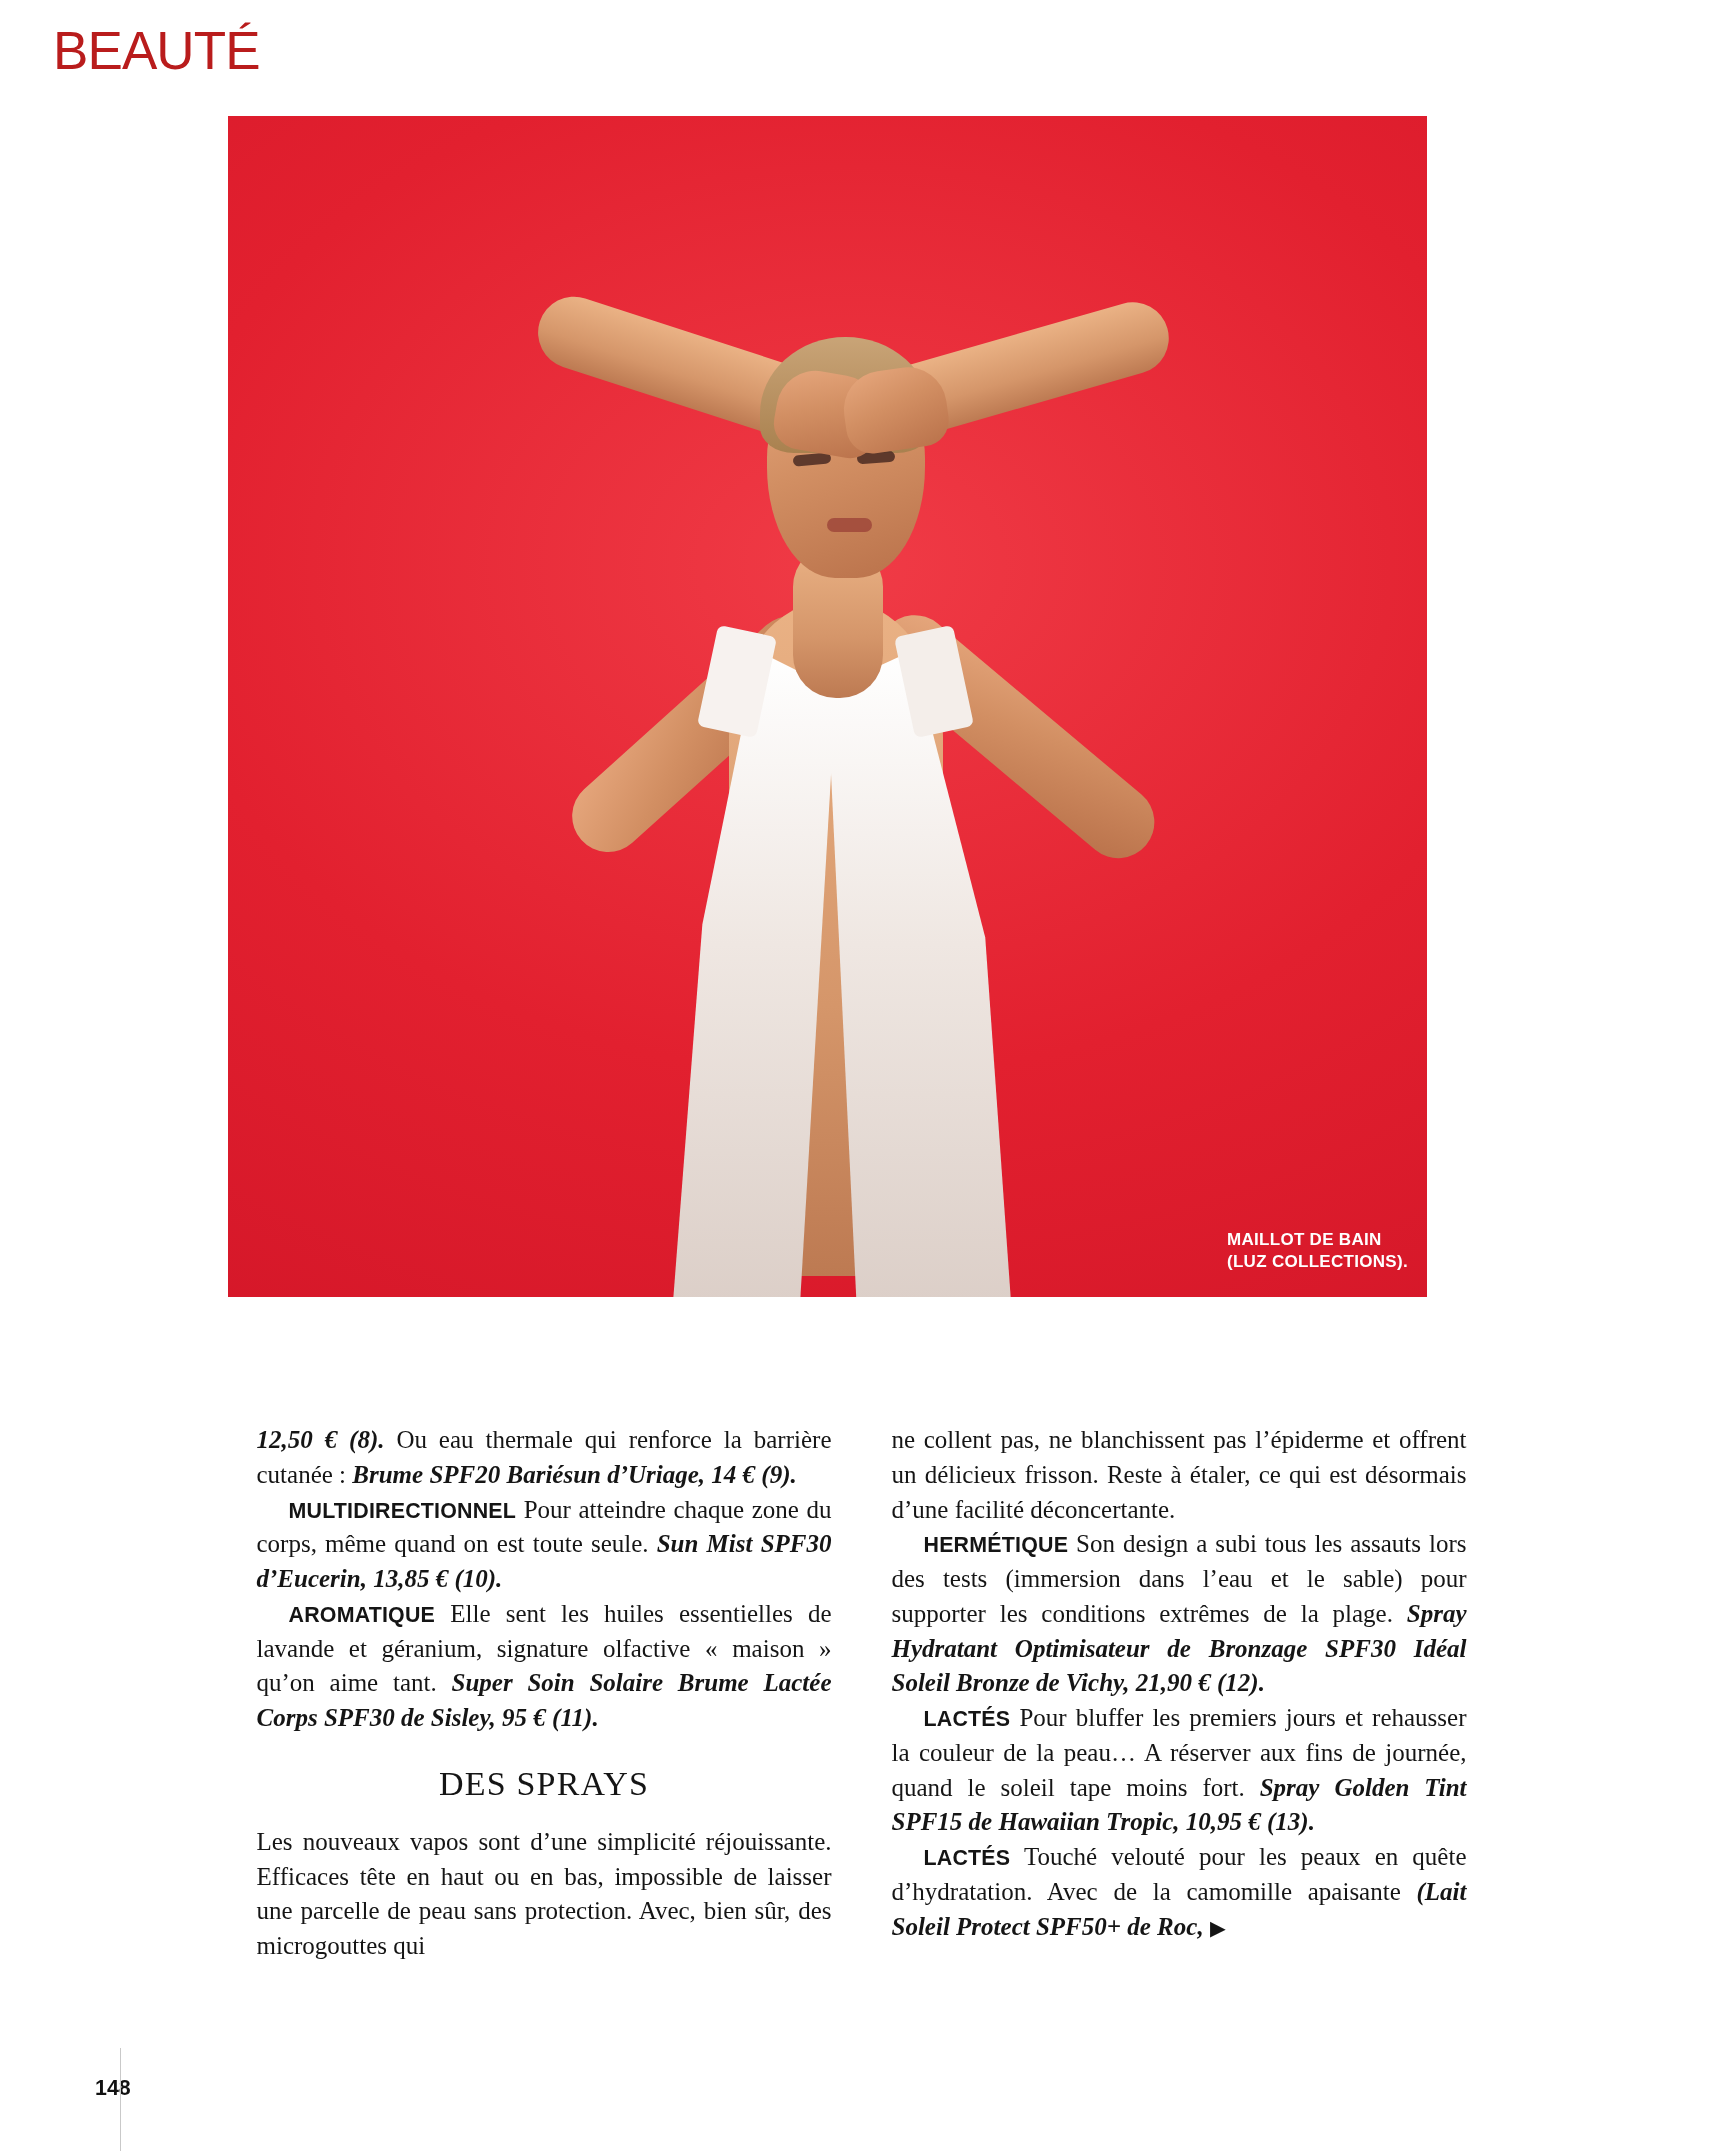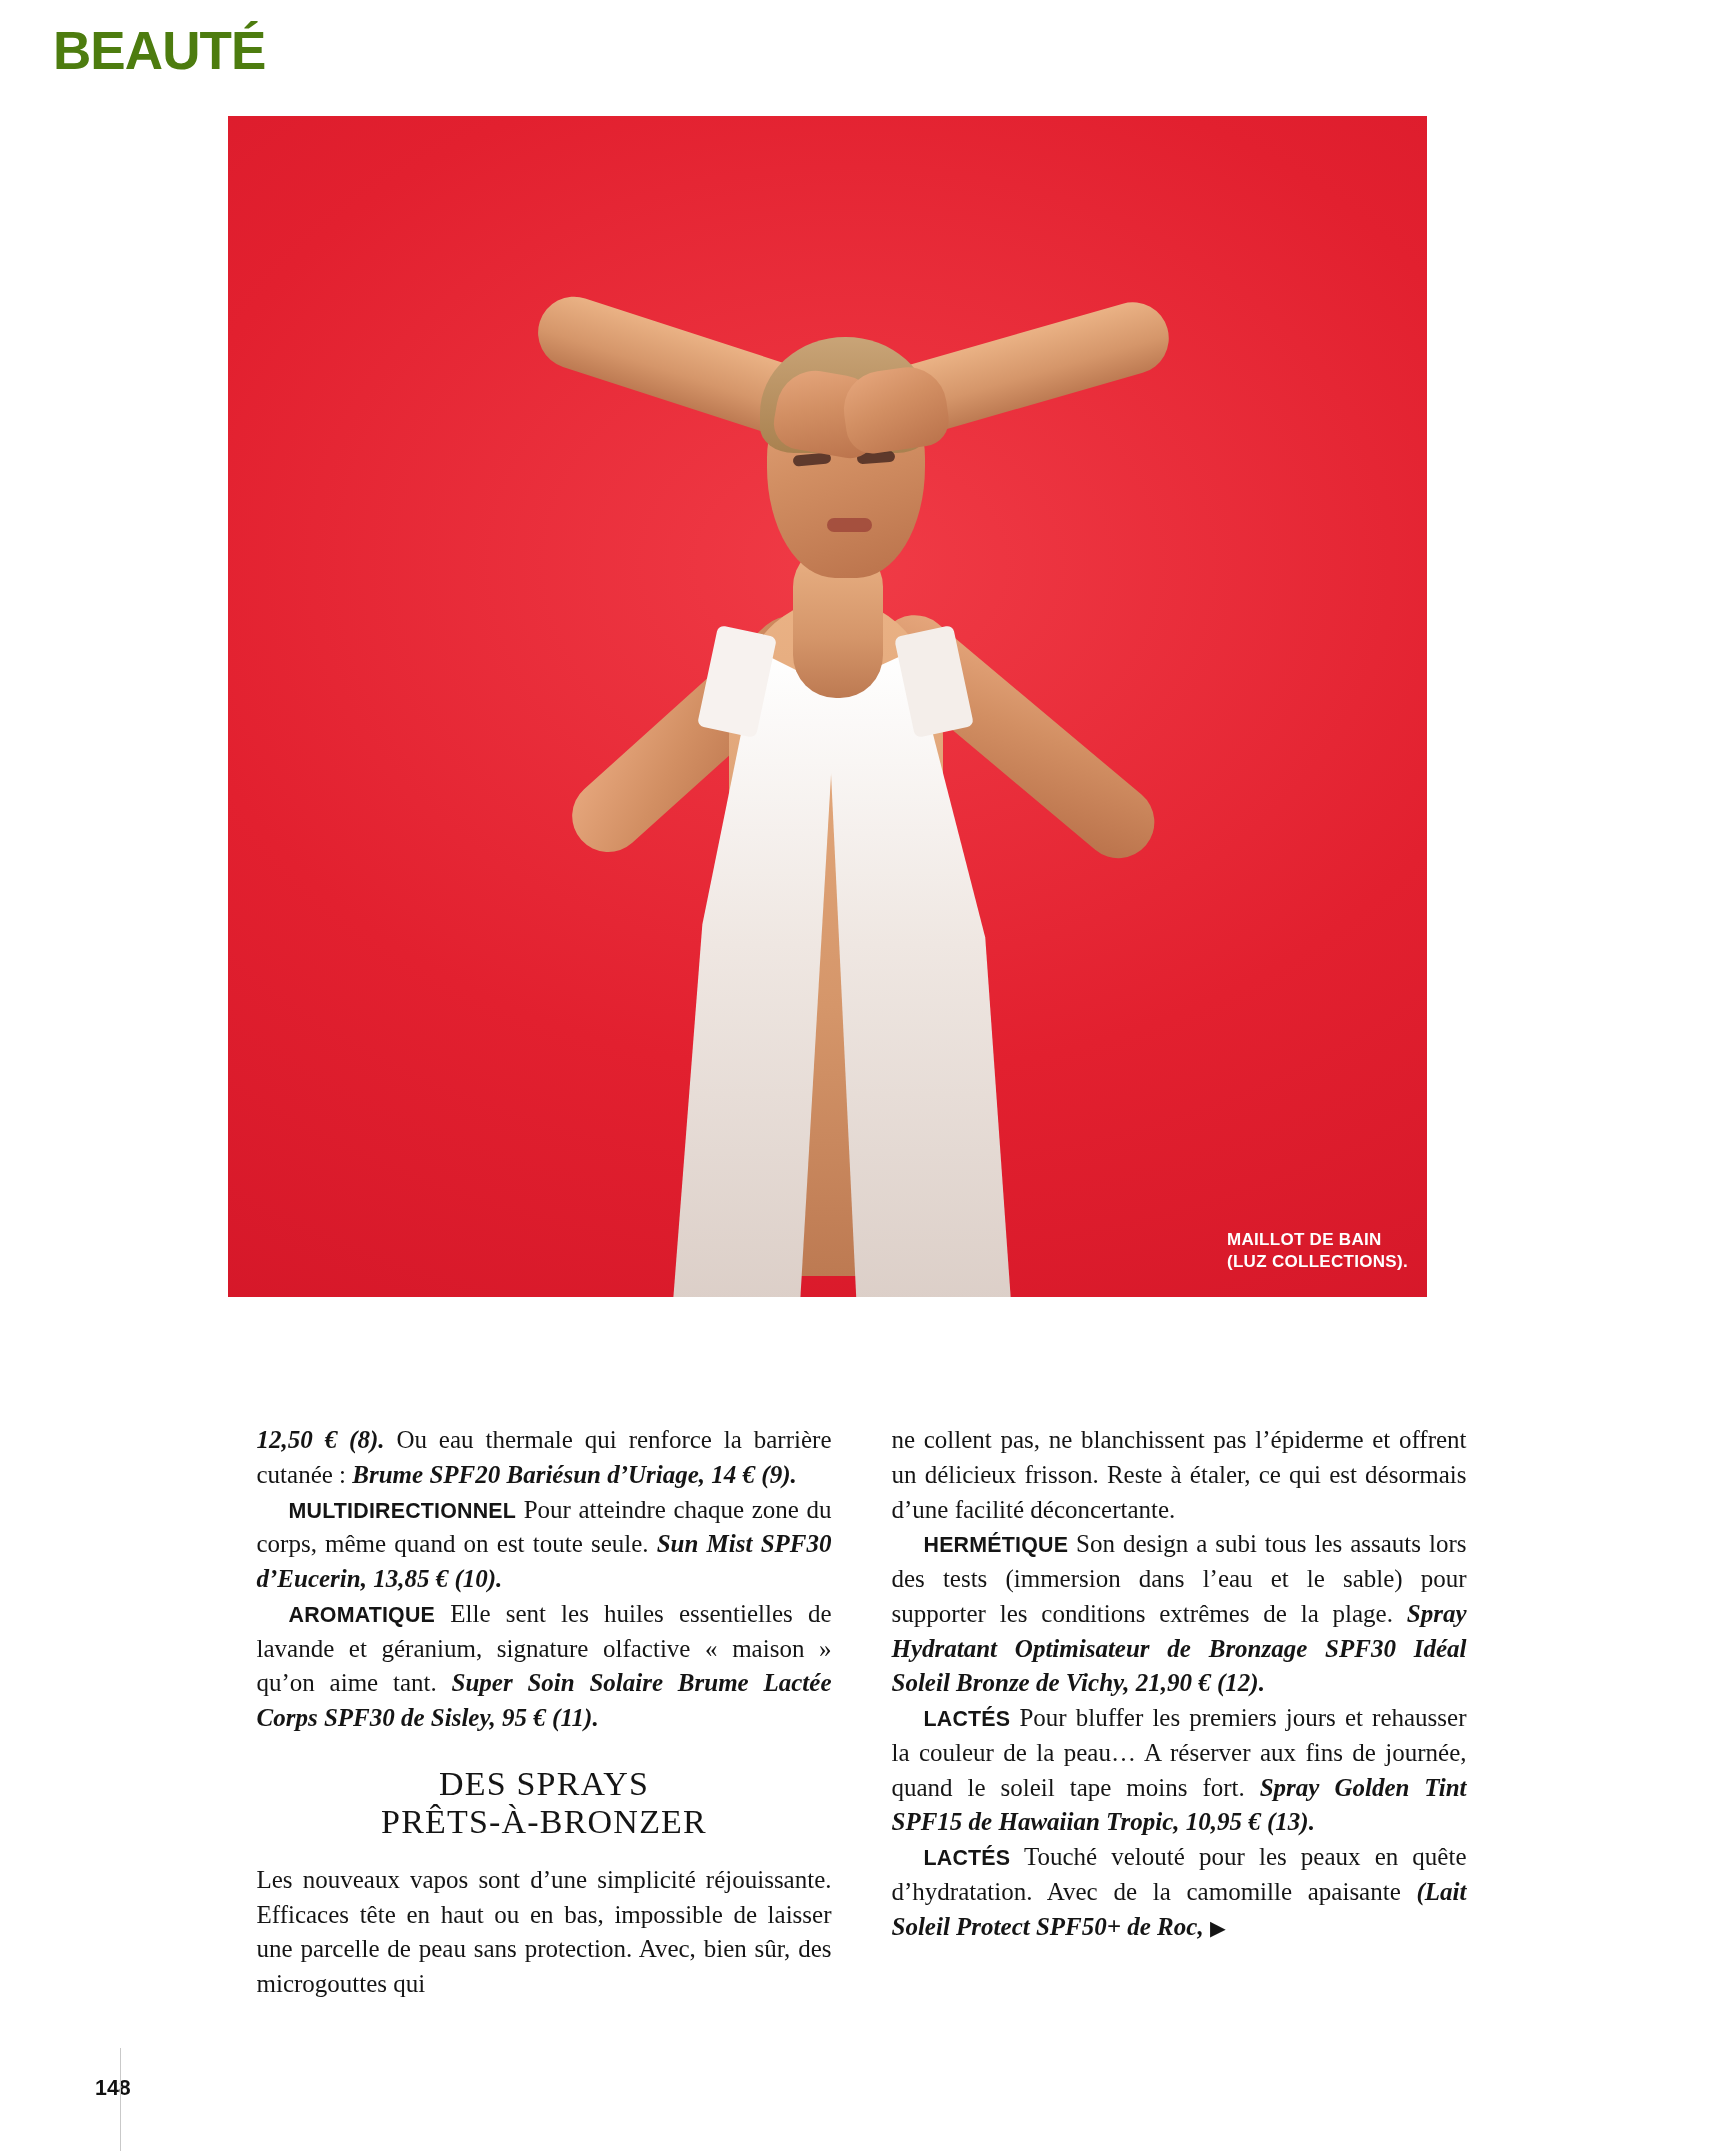--- a/index.html
+++ b/index.html
@@ -19,24 +19,24 @@
   
   .page-header {
     position: absolute;
     left: 53px;
     top: 24px;
     width: 514px;
     height: 77px;
   }
   .section-title {
     font-family: "Liberation Sans", sans-serif;
-    font-weight: bold;
+    font-weight: normal;
     font-size: 53px;
     letter-spacing: -0.9px;
-    color: #4d7c0f;
+    color: #b91c1c;
     line-height: 1;
   }
 
   
   .photo-frame {
     position: absolute;
     left: 228px;
     top: 116px;
     width: 1199px;
     height: 1181px;
@@ -265,21 +265,20 @@
 
   <div class="col">
     <p><span class="lead-italic prod">12,50 € (8).</span><span> Ou eau thermale qui renforce la barrière cutanée : </span><span class="prod">Brume SPF20 Bariésun d’Uriage, 14 € (9).</span></p>
 
     <p><span class="kicker">MULTIDIRECTIONNEL</span><span> Pour atteindre chaque zone du corps, même quand on est toute seule. </span><span class="prod">Sun Mist SPF30 d’Eucerin, 13,85 € (10).</span></p>
 
     <p><span class="kicker">AROMATIQUE</span><span> Elle sent les huiles essentielles de lavande et géranium, signature olfactive « maison » qu’on aime tant. </span><span class="prod">Super Soin Solaire Brume Lactée Corps SPF30 de Sisley, 95 € (11).</span></p>
 
     <div class="subhead">
       <span class="l1">DES SPRAYS</span>
-      <span class="l2">PRÊTS-À-BRONZER</span>
     </div>
 
     <p>Les nouveaux vapos sont d’une simplicité réjouissante. Efficaces tête en haut ou en bas, impossible de laisser une parcelle de peau sans protection. Avec, bien sûr, des microgouttes qui</p>
   </div>
 
   <div class="col">
     <p>ne collent pas, ne blanchissent pas l’épiderme et offrent un délicieux frisson. Reste à étaler, ce qui est désormais d’une facilité déconcertante.</p>
 
     <p><span class="kicker">HERMÉTIQUE</span><span> Son design a subi tous les assauts lors des tests (immersion dans l’eau et le sable) pour supporter les conditions extrêmes de la plage. </span><span class="prod">Spray Hydratant Optimisateur de Bronzage SPF30 Idéal Soleil Bronze de Vichy, 21,90 € (12).</span></p>
 

